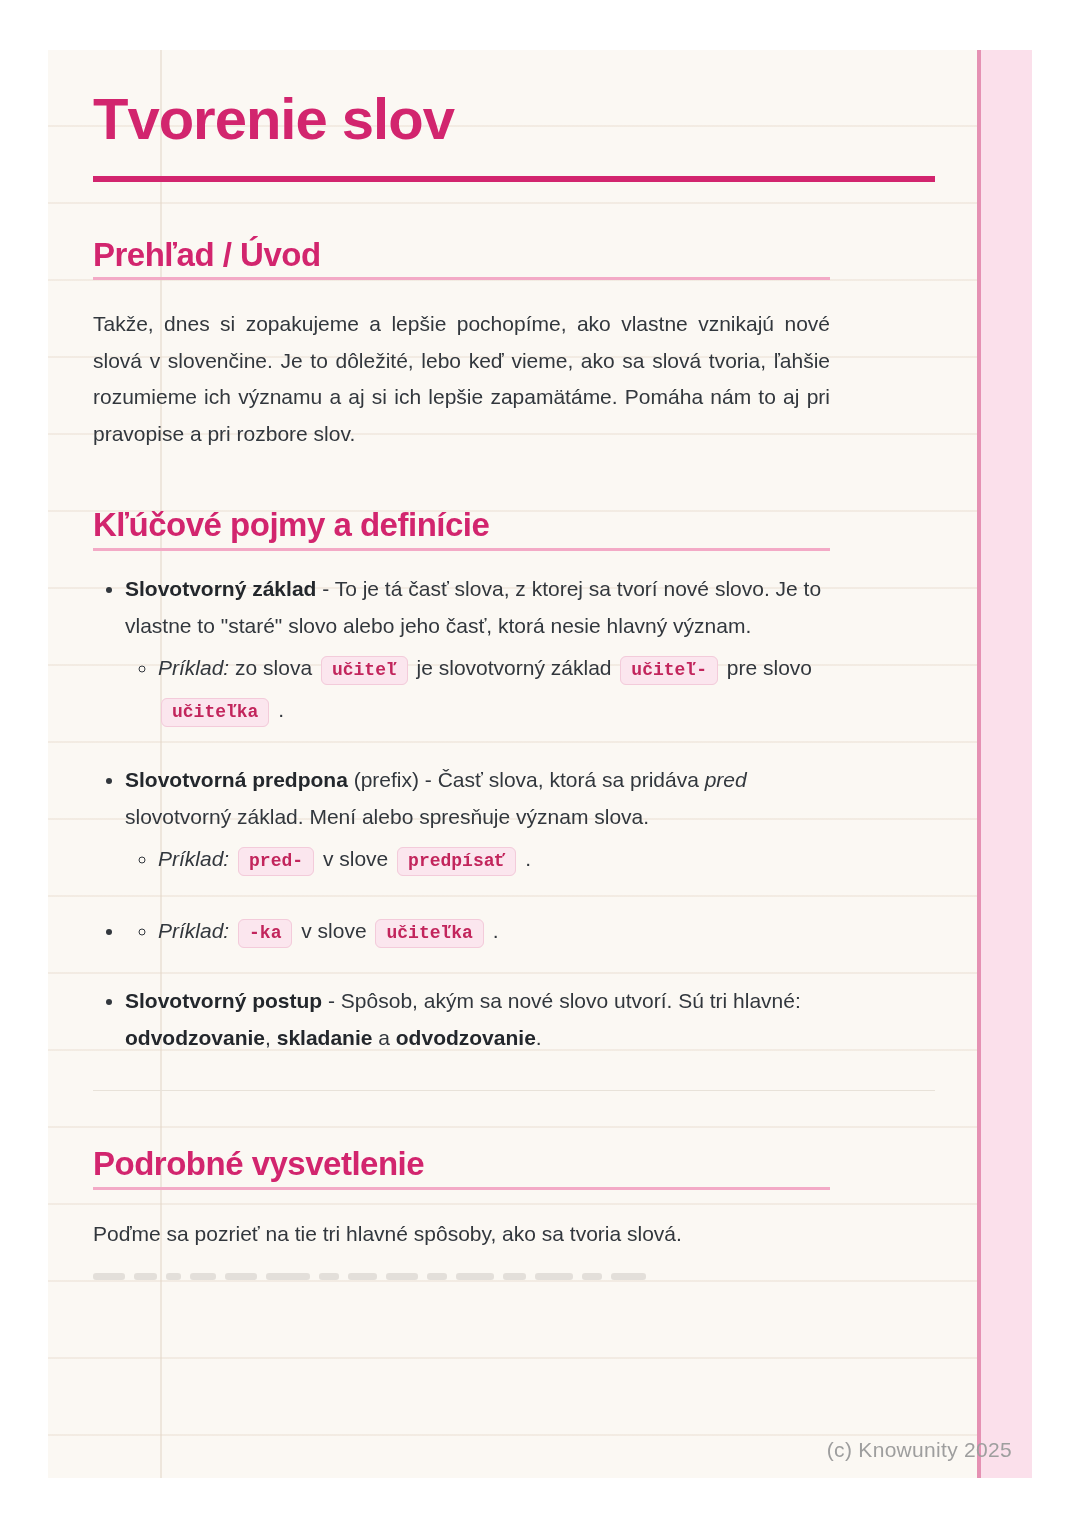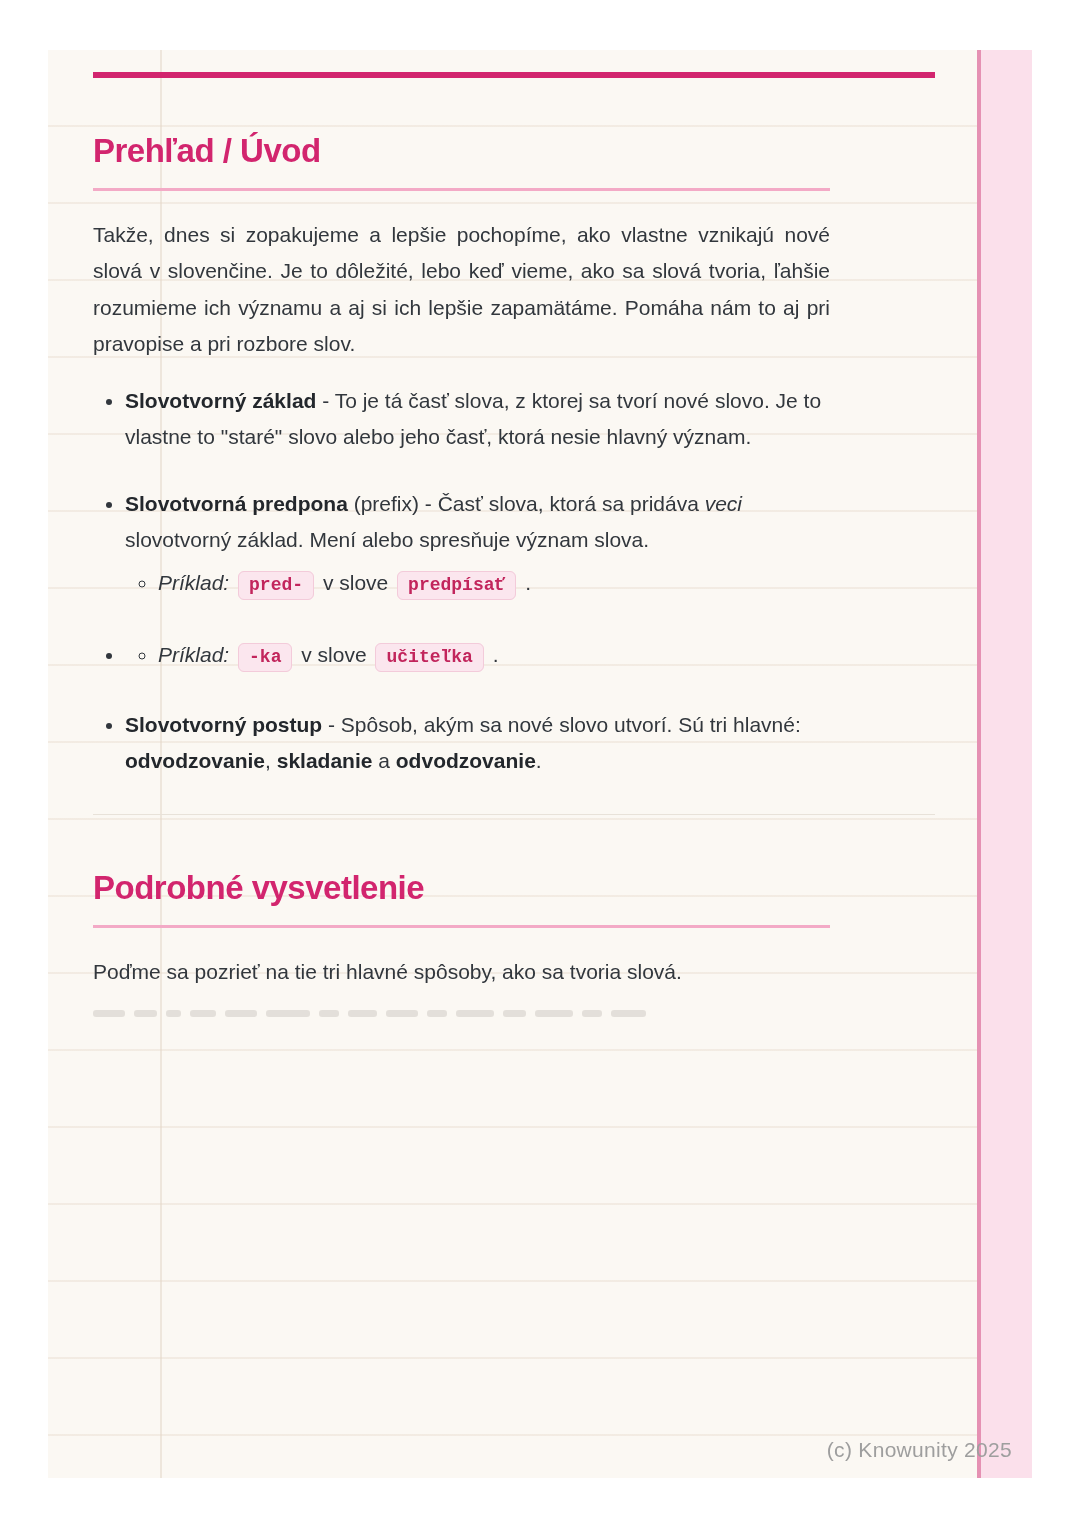--- a/index.html
+++ b/index.html
@@ -21,21 +21,21 @@
     background:#fbe0eb;border-left:4px solid #e591b3;box-sizing:border-box;
   }
   .content{position:absolute;left:45px;top:0;width:842px;}
   h1{
     font-size:58px;line-height:1.2;font-weight:bold;color:#d2256e;
     margin:34px 0 0;letter-spacing:-1px;
   }
   .title-rule{width:842px;height:6px;background:#d2256e;margin-top:22px;}
   h2{
     font-size:33px;line-height:1.3;font-weight:bold;color:#d2256e;
-    margin:52px 0 0;padding-bottom:15px;border-bottom:3px solid #f3aac6;
+    margin:52px 0 0;padding-bottom:1px;border-bottom:3px solid #f3aac6;
     width:737px;box-sizing:border-box;letter-spacing:-0.5px;
   }
   h3{font-size:28px;line-height:1.3;font-weight:bold;color:#ee609f;margin:28px 0 0;letter-spacing:-0.5px;}
   p{width:737px;font-size:21px;line-height:36.5px;margin:26px 0 0;}
   p.justified{text-align:justify;}
   ul.concepts{
     list-style:disc;margin:20px 0 0;padding-left:32px;width:705px;
     font-size:21px;line-height:36.5px;
   }
   li.concept{margin-bottom:30px;}
@@ -57,32 +57,37 @@
   }
 </style>
 </head>
 <body>
 
 <div class="page">
   <div class="margin-line"></div>
   <div class="accent-bar"></div>
 
   <div class="content">
+    <h1>Tvorenie slov</h1>
     <div class="title-rule"></div>
 
     <h2>Prehľad / Úvod</h2>
     <p class="justified">Takže, dnes si zopakujeme a lepšie pochopíme, ako vlastne vznikajú nové slová v slovenčine. Je to dôležité, lebo keď vieme, ako sa slová tvoria, ľahšie rozumieme ich významu a aj si ich lepšie zapamätáme. Pomáha nám to aj pri pravopise a pri rozbore slov.</p>
 
+    <h2>Kľúčové pojmy a definície</h2>
 
     <ul class="concepts">
         <li class="concept">
           <div><strong>Slovotvorný základ</strong> - To je tá časť slova, z ktorej sa tvorí nové slovo. Je to vlastne to "staré" slovo alebo jeho časť, ktorá nesie hlavný význam.</div>
+          <ul class="sub">
+            <li><em>Príklad:</em> zo slova <code class="chip">učiteľ</code> je slovotvorný základ <code class="chip">učiteľ-</code> pre slovo <code class="chip">učiteľka</code> .</li>
+          </ul>
         </li>
         <li class="concept">
-          <div><strong>Slovotvorná predpona</strong> (prefix) - Časť slova, ktorá sa pridáva <em>veci</em> slovotvorný základ. Mení alebo spresňuje význam slova.</div>
+          <div><strong>Slovotvorná predpona</strong> (prefix) - Časť slova, ktorá sa pridáva <em>pred</em> slovotvorný základ. Mení alebo spresňuje význam slova.</div>
           <ul class="sub">
             <li><em>Príklad:</em> <code class="chip">pred-</code> v slove <code class="chip">predpísať</code> .</li>
           </ul>
         </li>
         <li class="concept">
           <ul class="sub">
             <li><em>Príklad:</em> <code class="chip">-ka</code> v slove <code class="chip">učiteľka</code> .</li>
           </ul>
         </li>
         <li class="concept">

